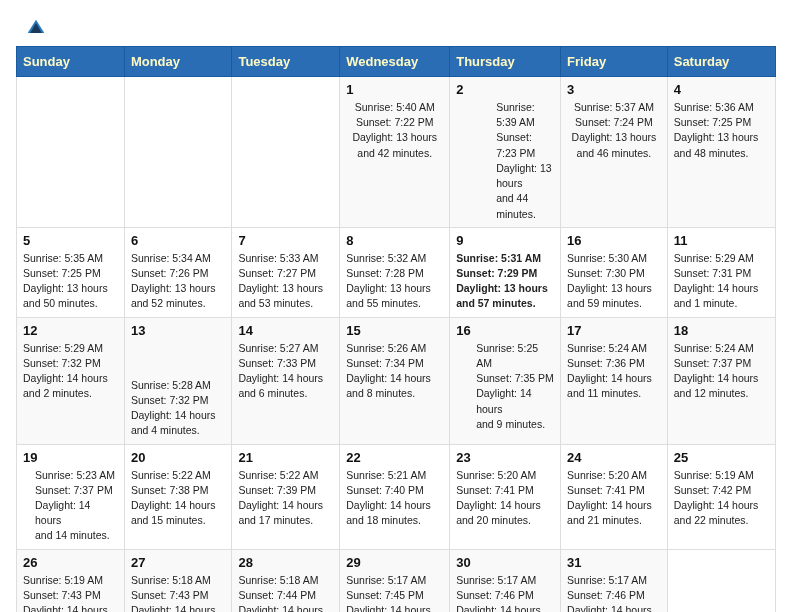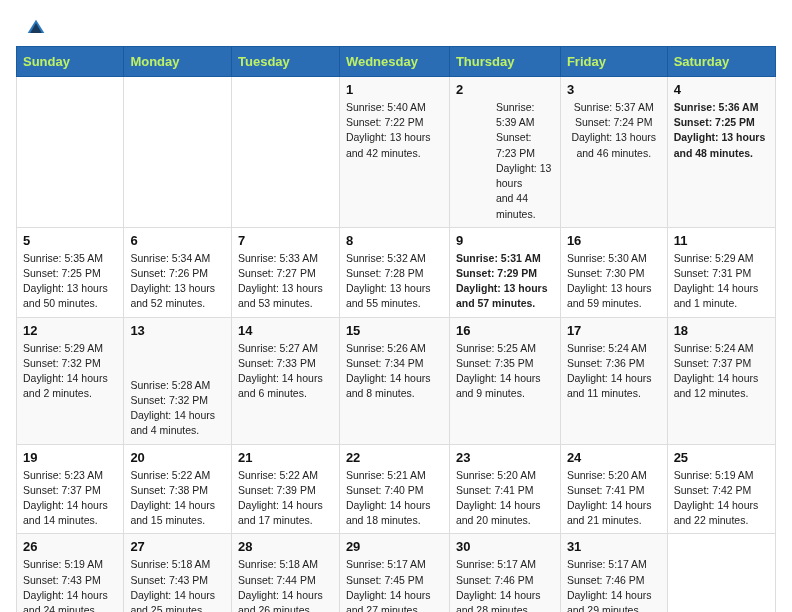--- a/index.html
+++ b/index.html
@@ -55,21 +55,21 @@
       padding: 0 16px 16px 16px;
     }
     table {
       width: 100%;
       border-collapse: collapse;
     }
     thead tr {
       background-color: #2a6db5;
     }
     thead th {
-      color: #bef264;
+      color: #fef9c3;
       font-size: 13px;
       font-weight: bold;
       padding: 7px 6px;
       text-align: left;
       border: 1px solid #1a5a9e;
     }
     tbody tr {
       border-bottom: 1px solid #ccc;
     }
     tbody td {
@@ -133,42 +133,42 @@
           <th>Saturday</th>
         </tr>
     </thead>
     <tbody id="calendar-body">
     <tr>
           <td class="empty-cell"></td>
           <td class="empty-cell"></td>
           <td class="empty-cell"></td>
           <td>
             <div class="day-num">1</div>
-            <div class="day-info" style="white-space: pre-line;">Sunrise: 5:40 AM
+            <div class="day-info" style="white-space: pre-line; text-align: center;">Sunrise: 5:40 AM
 Sunset: 7:22 PM
 Daylight: 13 hours
 and 42 minutes.</div>
           </td>
           <td>
             <div class="day-num">2</div>
             <div class="day-info" style="white-space: pre-line; margin-left: 40px;">Sunrise: 5:39 AM
 Sunset: 7:23 PM
 Daylight: 13 hours
 and 44 minutes.</div>
           </td>
           <td>
             <div class="day-num">3</div>
             <div class="day-info" style="white-space: pre-line; text-align: center;">Sunrise: 5:37 AM
 Sunset: 7:24 PM
 Daylight: 13 hours
 and 46 minutes.</div>
           </td>
           <td>
             <div class="day-num">4</div>
-            <div class="day-info" style="white-space: pre-line; font-weight: bold;">Sunrise: 5:36 AM
+            <div class="day-info" style="white-space: pre-line;">Sunrise: 5:36 AM
 Sunset: 7:25 PM
 Daylight: 13 hours
 and 48 minutes.</div>
           </td>
         </tr>
         <tr>
           <td>
             <div class="day-num">5</div>
             <div class="day-info" style="white-space: pre-line;">Sunrise: 5:35 AM
 Sunset: 7:25 PM
@@ -242,21 +242,21 @@
           </td>
           <td>
             <div class="day-num">15</div>
             <div class="day-info" style="white-space: pre-line;">Sunrise: 5:26 AM
 Sunset: 7:34 PM
 Daylight: 14 hours
 and 8 minutes.</div>
           </td>
           <td>
             <div class="day-num">16</div>
-            <div class="day-info" style="white-space: pre-line;">Sunrise: 5:25 AM
+            <div class="day-info" style="white-space: pre-line; margin-left: 20px;">Sunrise: 5:25 AM
 Sunset: 7:35 PM
 Daylight: 14 hours
 and 9 minutes.</div>
           </td>
           <td>
             <div class="day-num">17</div>
             <div class="day-info" style="white-space: pre-line;">Sunrise: 5:24 AM
 Sunset: 7:36 PM
 Daylight: 14 hours
 and 11 minutes.</div>
@@ -265,21 +265,21 @@
             <div class="day-num">18</div>
             <div class="day-info" style="white-space: pre-line;">Sunrise: 5:24 AM
 Sunset: 7:37 PM
 Daylight: 14 hours
 and 12 minutes.</div>
           </td>
         </tr>
         <tr>
           <td>
             <div class="day-num">19</div>
-            <div class="day-info" style="white-space: pre-line;">Sunrise: 5:23 AM
+            <div class="day-info" style="white-space: pre-line; margin-left: 12px;">Sunrise: 5:23 AM
 Sunset: 7:37 PM
 Daylight: 14 hours
 and 14 minutes.</div>
           </td>
           <td>
             <div class="day-num">20</div>
             <div class="day-info" style="white-space: pre-line;">Sunrise: 5:22 AM
 Sunset: 7:38 PM
 Daylight: 14 hours
 and 15 minutes.</div>

